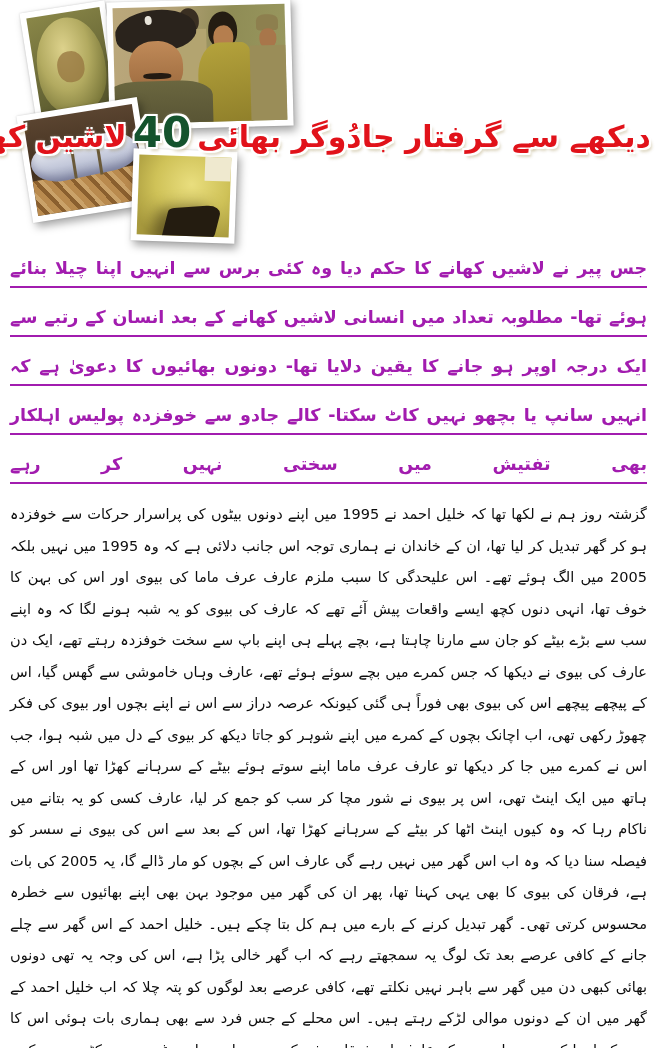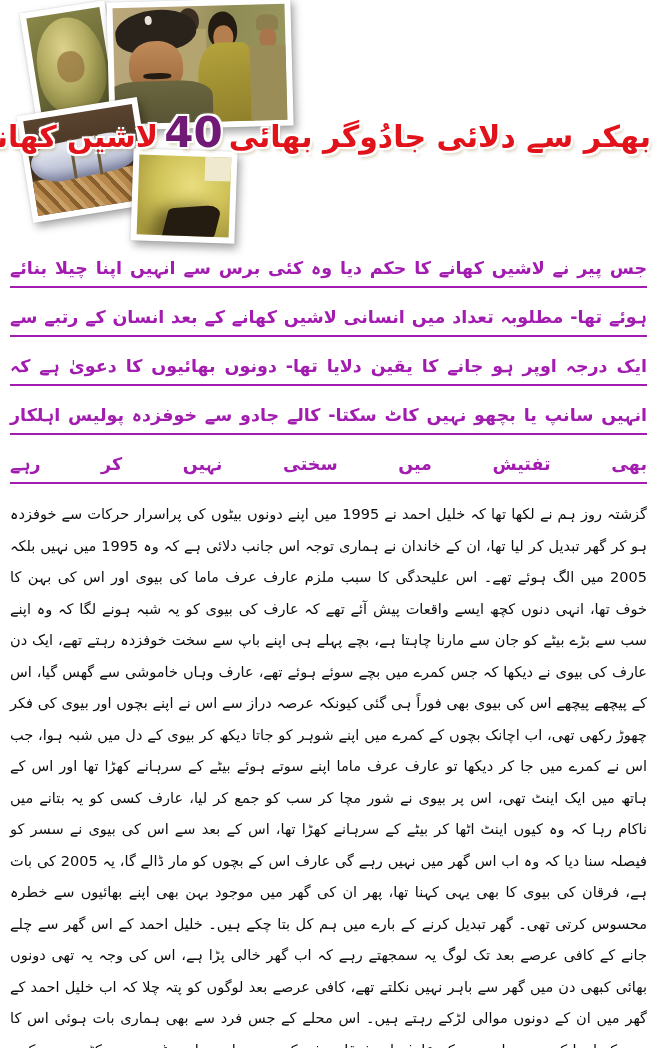--- a/index.html
+++ b/index.html
@@ -168,21 +168,21 @@
     <div class="photo p-grave">
       <div class="ph-inner grave-bg">
         <div class="grave-sky"></div>
         <div class="grave-hole"></div>
       </div>
     </div>
 
   </div>
 
   <h1 class="headline" dir="rtl" style="color: rgb(225, 18, 26);">
-    <span class="seg">بھکر سے دلائی جادُوگر بھائی</span><span class="seg num" style="color: #701a75;">40</span><span class="seg">لاشیں کھانا چاہتے تھے</span>
+    <span class="seg">دیکھے سے گرفتار جادُوگر بھائی</span><span class="seg num" style="color: #14532d;">40</span><span class="seg">لاشیں کھانا چاہتے تھے</span>
   </h1>
 
   <div class="content">
     <p class="subhead" dir="rtl">جس پیر نے لاشیں کھانے کا حکم دیا وہ کئی برس سے انہیں اپنا چیلا بنائے ہوئے تھا- مطلوبہ تعداد میں انسانی لاشیں کھانے کے بعد انسان کے رتبے سے ایک درجہ اوپر ہو جانے کا یقین دلایا تھا- دونوں بھائیوں کا دعویٰ ہے کہ انہیں سانپ یا بچھو نہیں کاٹ سکتا- کالے جادو سے خوفزدہ پولیس اہلکار بھی تفتیش میں سختی نہیں کر رہے</p>
     <p class="bodytext" dir="rtl">گزشتہ روز ہم نے لکھا تھا کہ خلیل احمد نے 1995 میں اپنے دونوں بیٹوں کی پراسرار حرکات سے خوفزدہ ہو کر گھر تبدیل کر لیا تھا، ان کے خاندان نے ہماری توجہ اس جانب دلائی ہے کہ وہ 1995 میں نہیں بلکہ 2005 میں الگ ہوئے تھے۔ اس علیحدگی کا سبب ملزم عارف عرف ماما کی بیوی اور اس کی بہن کا خوف تھا، انہی دنوں کچھ ایسے واقعات پیش آئے تھے کہ عارف کی بیوی کو یہ شبہ ہونے لگا کہ وہ اپنے سب سے بڑے بیٹے کو جان سے مارنا چاہتا ہے، بچے پہلے ہی اپنے باپ سے سخت خوفزدہ رہتے تھے، ایک دن عارف کی بیوی نے دیکھا کہ جس کمرے میں بچے سوئے ہوئے تھے، عارف وہاں خاموشی سے گھس گیا، اس کے پیچھے پیچھے اس کی بیوی بھی فوراً ہی گئی کیونکہ عرصہ دراز سے اس نے اپنے بچوں اور بیوی کی فکر چھوڑ رکھی تھی، اب اچانک بچوں کے کمرے میں اپنے شوہر کو جاتا دیکھ کر بیوی کے دل میں شبہ ہوا، جب اس نے کمرے میں جا کر دیکھا تو عارف عرف ماما اپنے سوتے ہوئے بیٹے کے سرہانے کھڑا تھا اور اس کے ہاتھ میں ایک اینٹ تھی، اس پر بیوی نے شور مچا کر سب کو جمع کر لیا، عارف کسی کو یہ بتانے میں ناکام رہا کہ وہ کیوں اینٹ اٹھا کر بیٹے کے سرہانے کھڑا تھا، اس کے بعد سے اس کی بیوی نے سسر کو فیصلہ سنا دیا کہ وہ اب اس گھر میں نہیں رہے گی عارف اس کے بچوں کو مار ڈالے گا، یہ 2005 کی بات ہے، فرقان کی بیوی کا بھی یہی کہنا تھا، پھر ان کی گھر میں موجود بہن بھی اپنے بھائیوں سے خطرہ محسوس کرتی تھی۔ گھر تبدیل کرنے کے بارے میں ہم کل بتا چکے ہیں۔ خلیل احمد کے اس گھر سے چلے جانے کے کافی عرصے بعد تک لوگ یہ سمجھتے رہے کہ اب گھر خالی پڑا ہے، اس کی وجہ یہ تھی دونوں بھائی کبھی دن میں گھر سے باہر نہیں نکلتے تھے، کافی عرصے بعد لوگوں کو پتہ چلا کہ اب خلیل احمد کے گھر میں ان کے دونوں موالی لڑکے رہتے ہیں۔ اس محلے کے جس فرد سے بھی ہماری بات ہوئی اس کا یہی کہنا تھا کہ سب جانتے تھے کہ عارف اور فرقان نشہ کرتے ہیں اور جنات وغیرہ بھی پکڑتے ہیں، کچھ لوگوں کا یہ بھی خیال تھا کہ چلہ وغیرہ کاٹنے کے چکر میں ان کا دماغ الٹ گیا ہے اس لئے وہ اس طرح کا طرز زندگی اپنائے ہوئے ہیں، کبھی کبھار ان کے گھر میں ملنگ ٹائپ کے بابے آتے جاتے دیکھے گئے تھے مگر محلے میں کسی نے کوئی اعتراض اس لئے نہیں کیا کہ انہوں نے کبھی محلے میں کسی سے لڑائی جھگڑا نہیں کیا، البتہ شرارتی بچے اور فارغ البال نوجوان کئی بار اس ٹوہ میں ضرور رہے کہ عارف اور فرقان گھر میں کیا کر رہے ہیں، انہوں نے گھر کی کچی دیوار پھلانگ کر گھر میں دیکھا بھی مگر کچھ ایسا نہیں ملا جس سے کوئی شک گزرتا۔ البتہ سب کو اس بات پر حیرت ضرور تھی کہ وہ دونوں جب بھی دیکھے جاتے، رات کے وقت قبرستان کے قریب یا اندر دیکھے جاتے۔ اسی طرح ان کی گرفتاری کا واقعہ پیش آیا۔ ضمنی طور پر ہم یہ بتاتے چلیں کہ علاقے کے قبرستان سے لاشیں غائب ہونے کا یہ پہلا واقعہ نہ تھا بلکہ کلاوڑ کلاں کے قبرستان سے تازہ قبروں کو کھود کر کوئی پہلے بھی لاشیں لے جاتا رہا تھا، علاقے میں مشہور یہ تھا کہ: بجو نام کا ایک جانور ہوتا ہے جو لاشیں کھاتا ہے، جب بھی کوئی تازہ لاش دفن کی جاتی ہے وہ قبر کھود کر لاش کی کوئی خاص نس دباتا ہے جس سے لاش کھڑی ہو جاتی ہے اس طرح وہ لاش کو چلا کر اپنے ٹھکانے پر لے جاتا ہے اور پھر اس کا گوشت کھا جاتا ہے،</p>
   </div>
 
 </div>
 
 </body></html>

